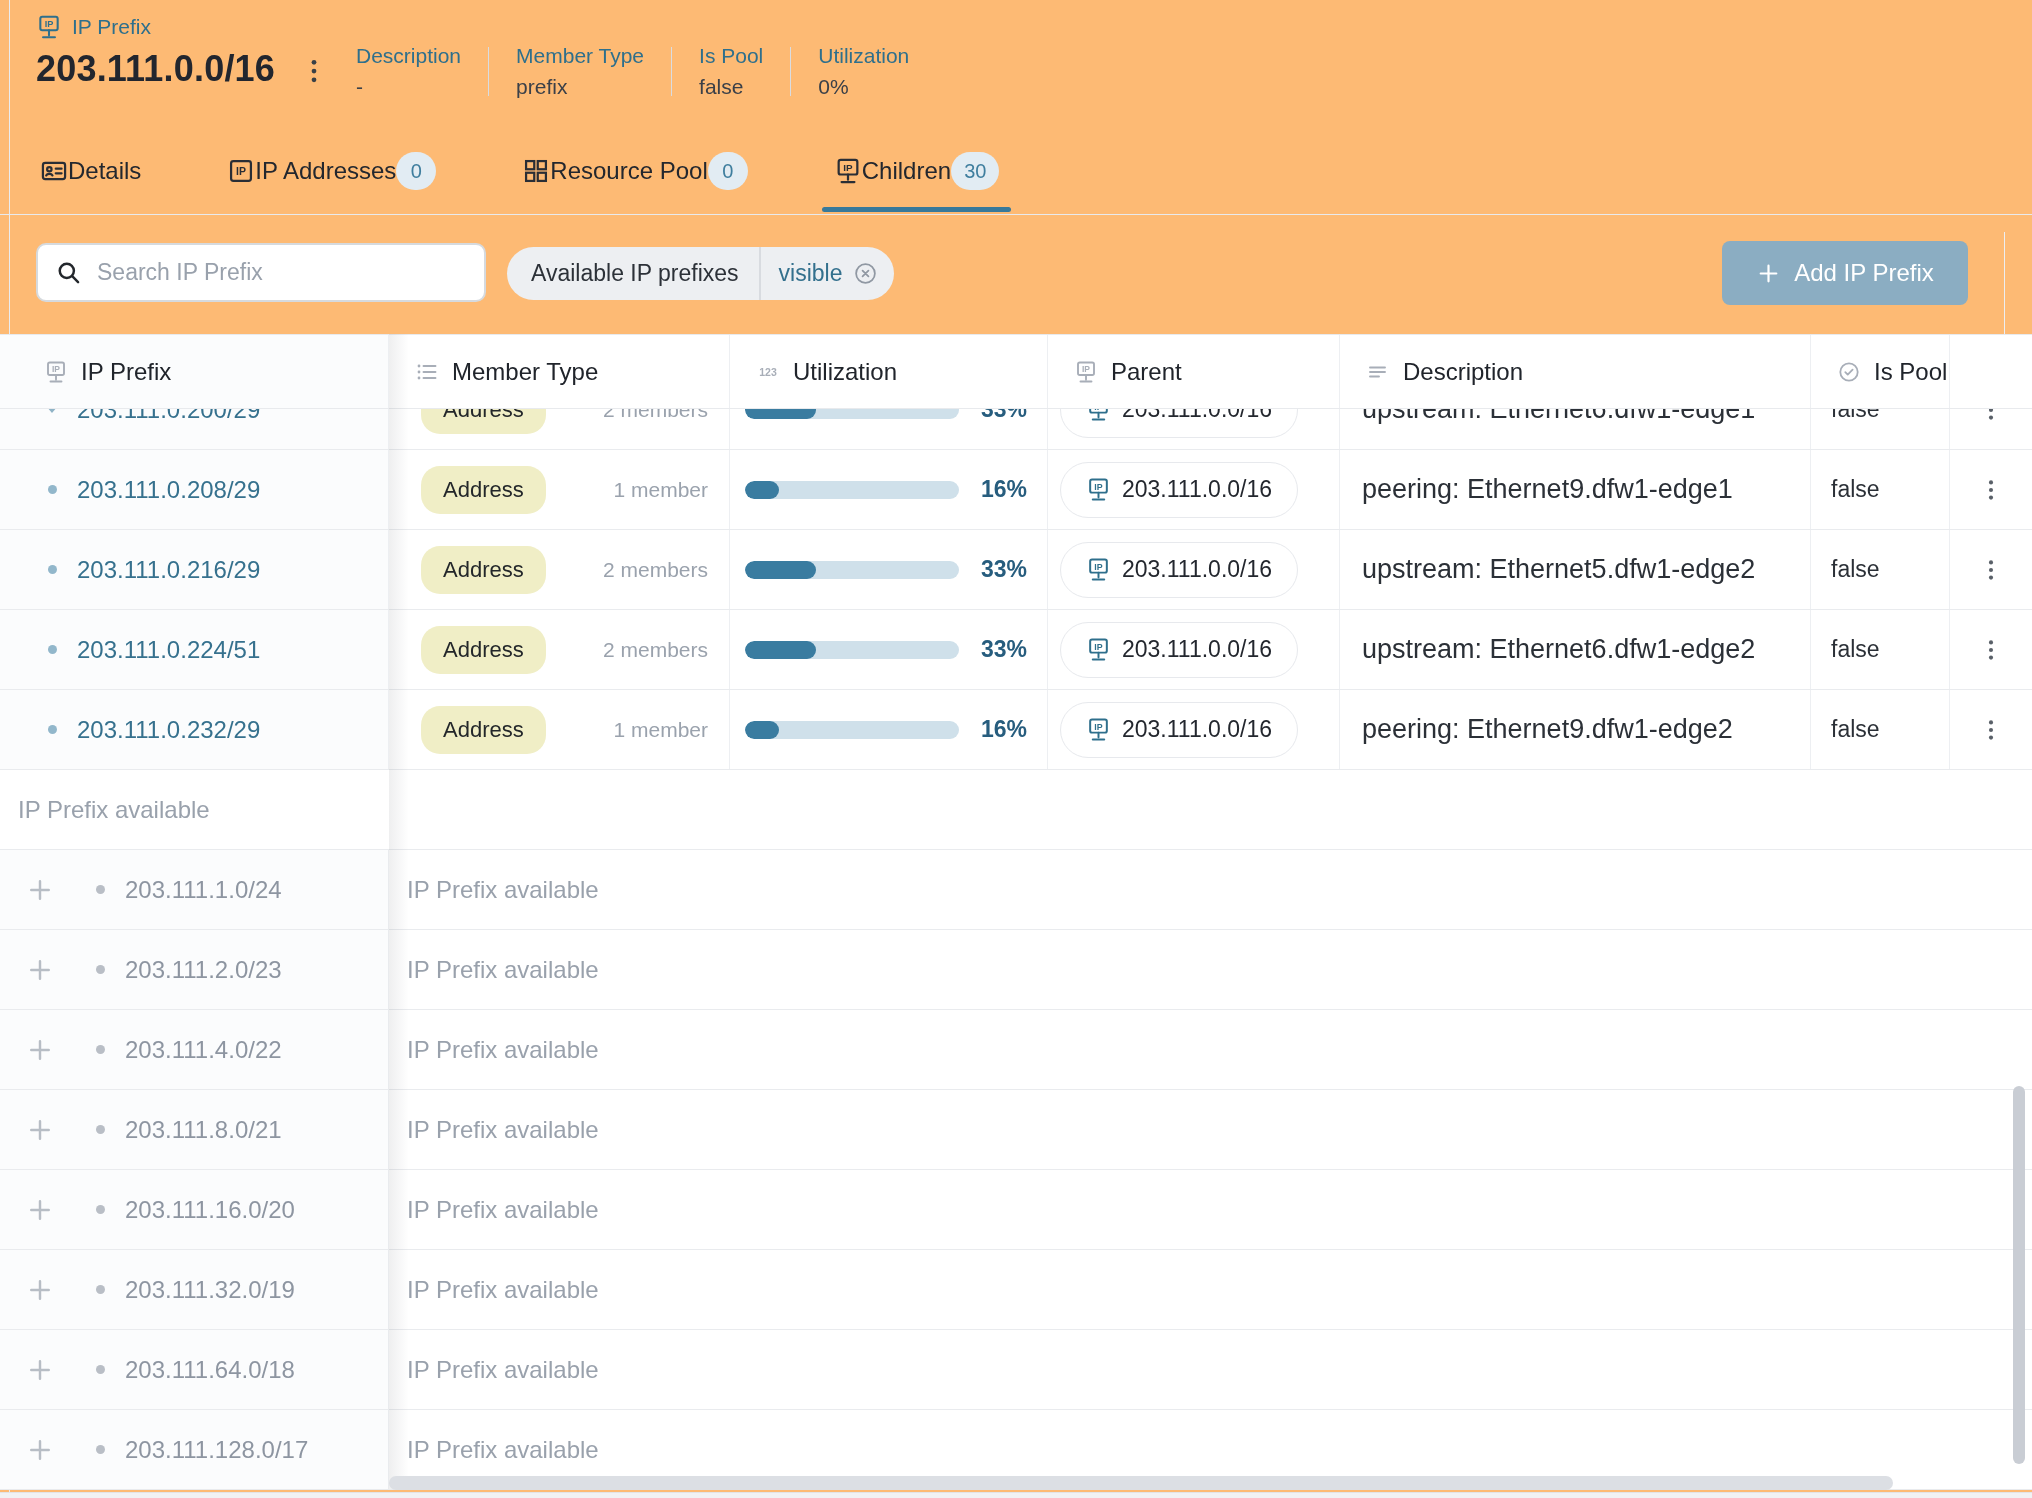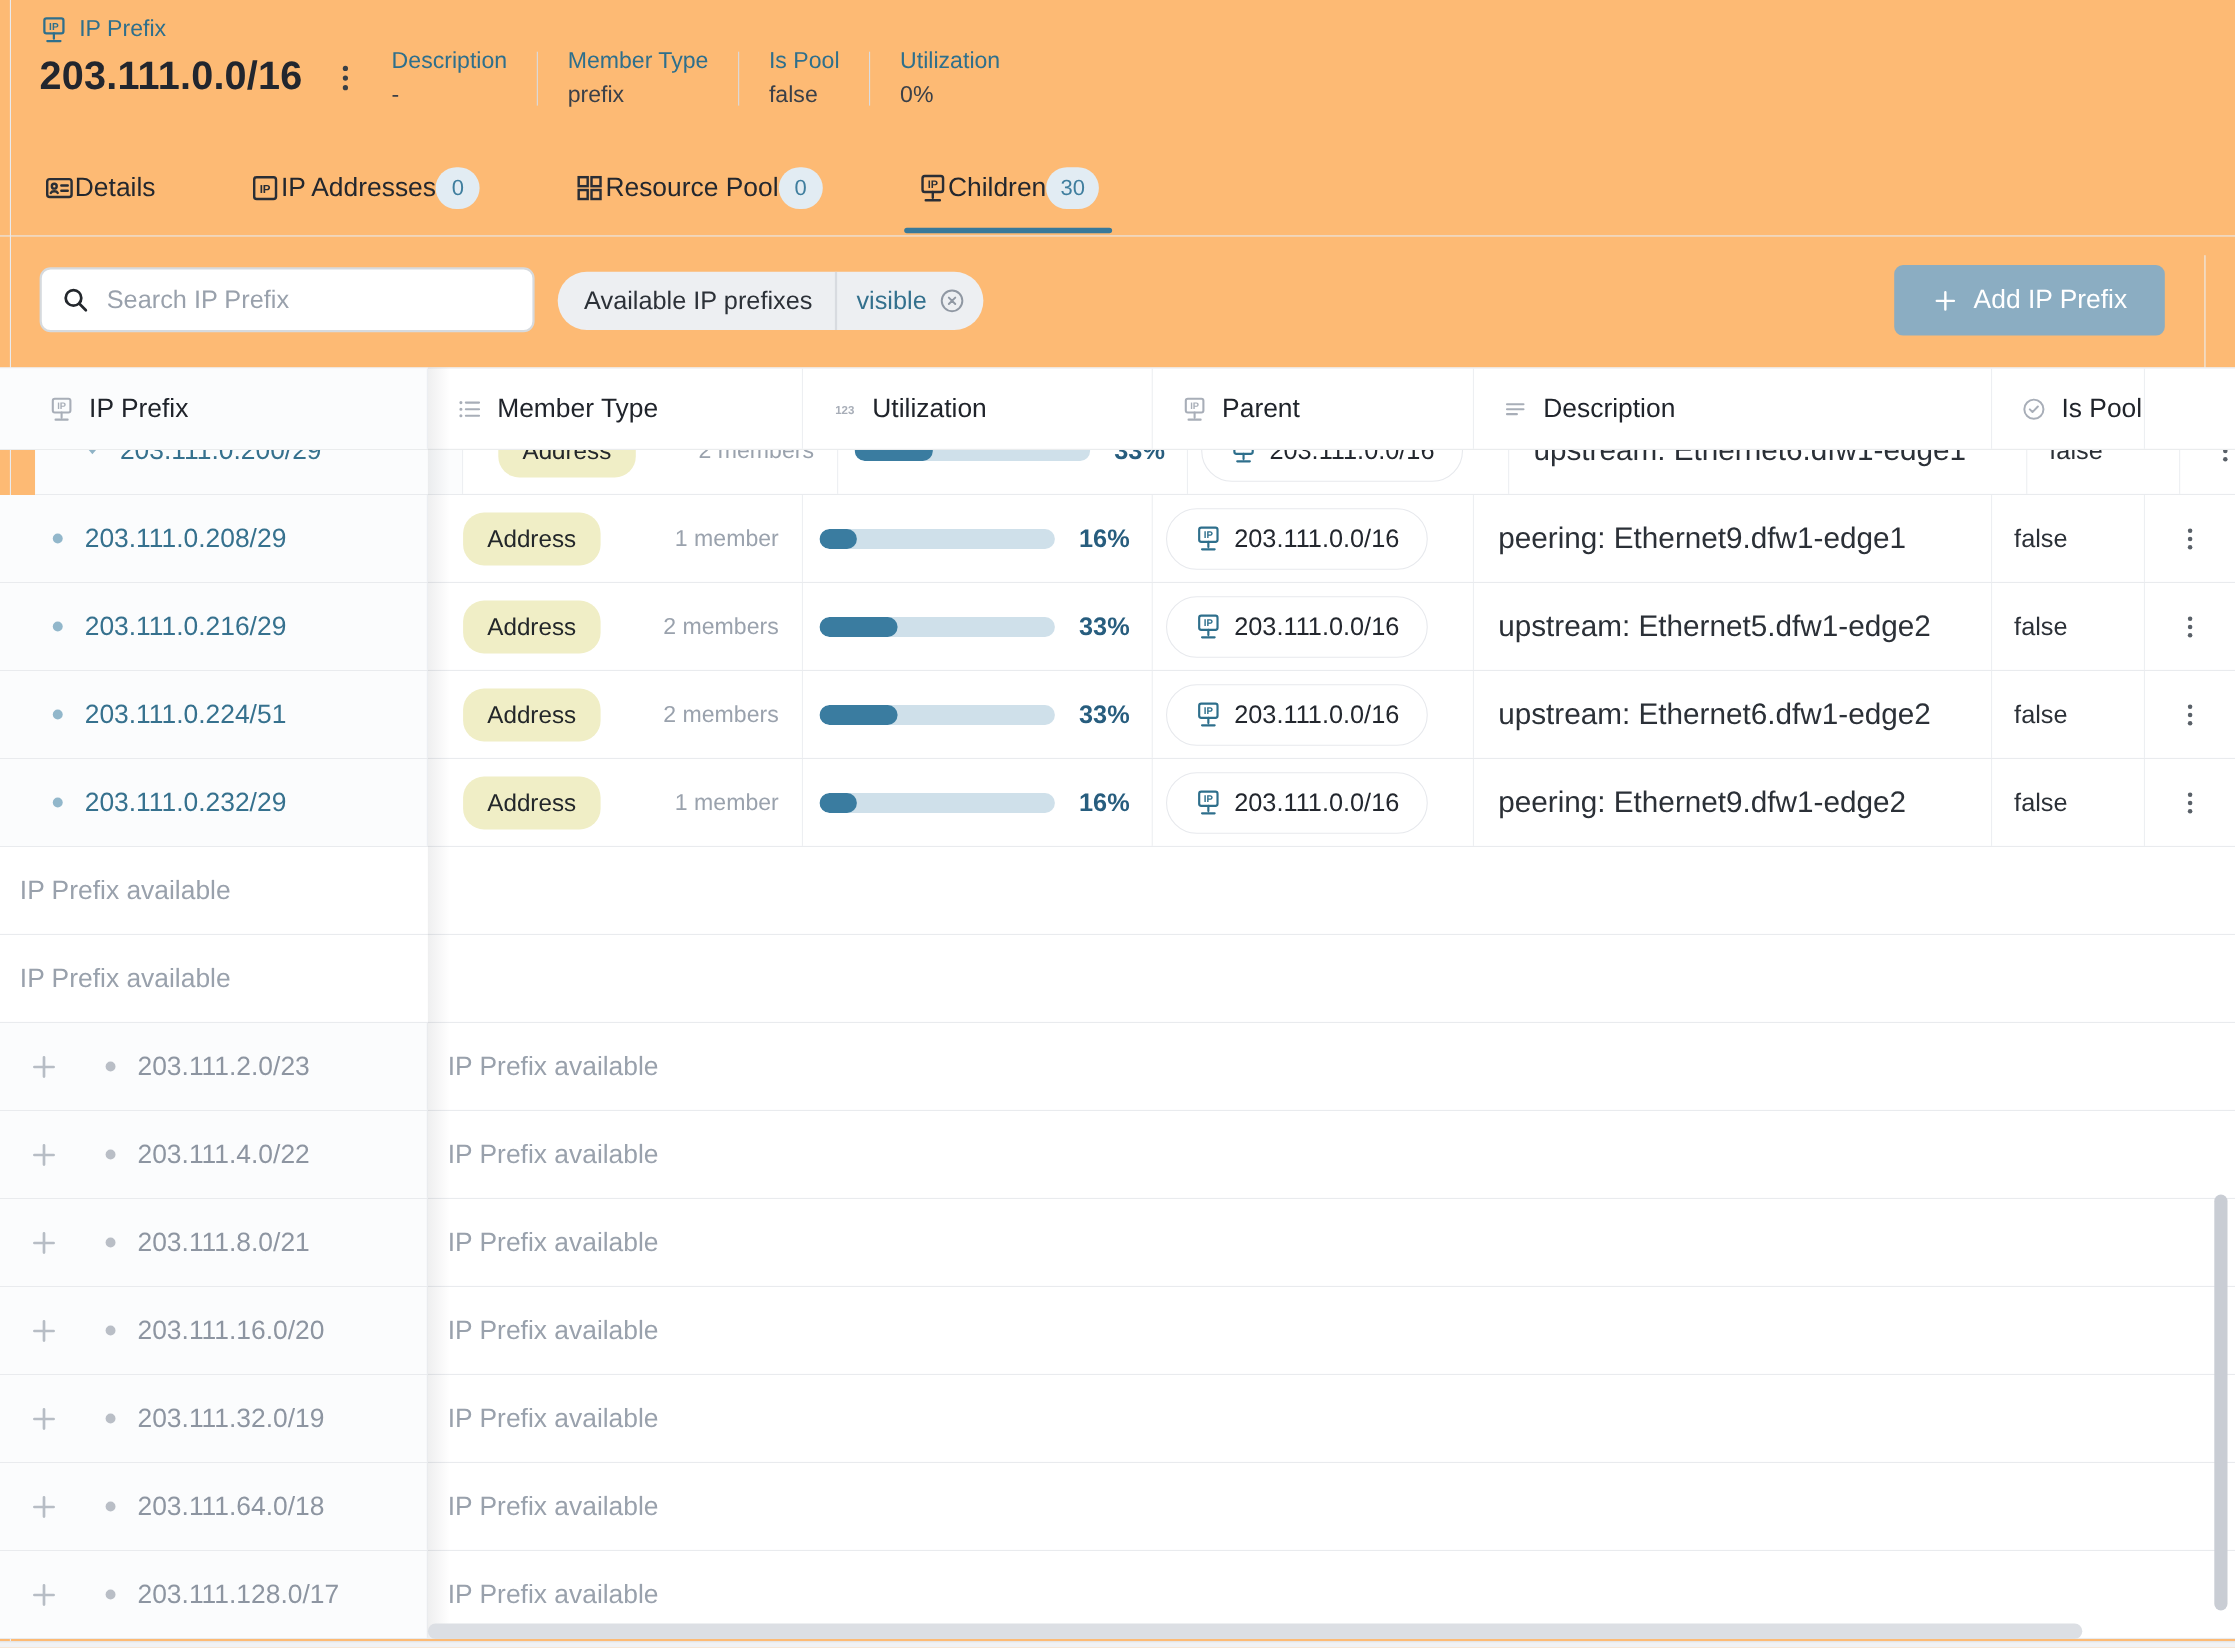--- a/index.html
+++ b/index.html
@@ -83,21 +83,21 @@
   .util-pct { margin-left:auto; padding-right:20px; font-size:23px; font-weight:700; color:#275d7e; }
   .parent-chip { display:flex; align-items:center; gap:11px; height:56px; padding:0 25px; margin-left:12px;
     background:#fff; border:1px solid #e7e9ed; border-radius:999px; font-size:23px; font-weight:500;
     color:#23272e; cursor:pointer; white-space:nowrap; }
   .parent-chip .icon { width:25px; height:25px; color:#2e6f8c; }
   .td-desc { padding-left:22px; font-size:27px; color:#2b3037; }
   .td-ispool { padding-left:20px; font-size:23px; color:#2b3037; }
   .td-kebab { justify-content:center; }
   .row-kebab { width:26px; height:26px; color:#596068; cursor:pointer; }
 
-  .cut-row { height:41px; overflow:hidden;padding-left:32px; }
+  .cut-row { height:41px; overflow:hidden; }
   .cut-row .trow { margin-top:-39px; }
 
   .trow-avail { display:grid; grid-template-columns:389px 1643px; height:80px; border-bottom:1px solid #e9ebee; background:#fff; }
   .avail-left { display:flex; align-items:center; padding-left:26px; border-right:1px solid #e9ebee; background:#fbfcfd; }
   .plus-btn { width:28px; height:28px; color:#b7bdc5; cursor:pointer; flex:none; }
   .avail-left .dot { background:#b9bec6; margin-left:42px; }
   .avail-prefix { margin-left:20px; color:#8d95a1; font-size:24px; }
   .avail-right { display:flex; align-items:center; padding-left:18px; color:#99a1ac; font-size:24px; }
 
   .col-shadow { position:absolute; left:389px; top:334px; height:1155px; width:20px; pointer-events:none;
@@ -496,20 +496,29 @@
                 <circle cx="12" cy="12" r="1.9"></circle>
                 <circle cx="12" cy="19" r="1.9"></circle>
               </svg>
             </span>
           </div>
         </div>
         <div class="trow-avail">
           <div class="avail-right">IP Prefix available</div>
         </div>
         <div class="trow-avail">
+          <div class="avail-left">
+            <span class="icon plus-btn">
+              <svg viewBox="0 0 24 24" fill="none" stroke="currentColor" stroke-width="2.1" stroke-linecap="round">
+                <path d="M12 4.5v15M4.5 12h15"></path>
+              </svg>
+            </span>
+            <span class="dot"></span>
+            <span class="avail-prefix">203.111.1.0/24</span>
+          </div>
           <div class="avail-right">IP Prefix available</div>
         </div>
         <div class="trow-avail">
           <div class="avail-left">
             <span class="icon plus-btn">
               <svg viewBox="0 0 24 24" fill="none" stroke="currentColor" stroke-width="2.1" stroke-linecap="round">
                 <path d="M12 4.5v15M4.5 12h15"></path>
               </svg>
             </span>
             <span class="dot"></span>

